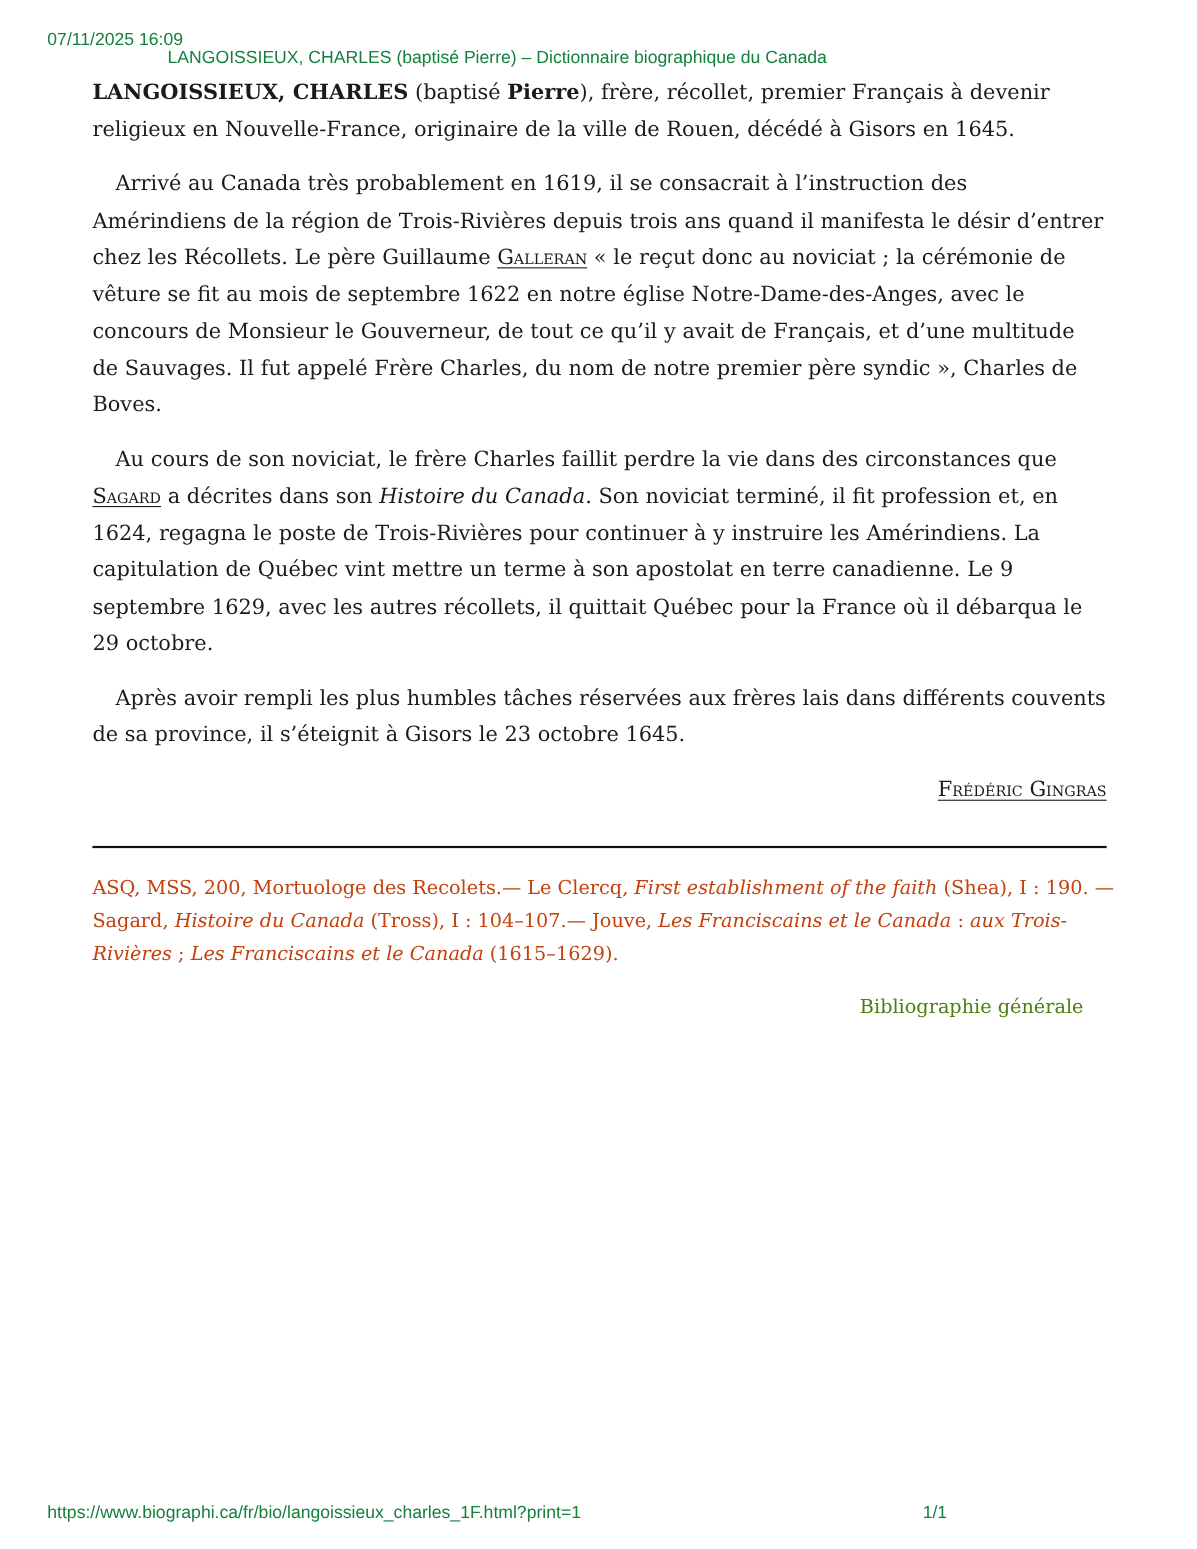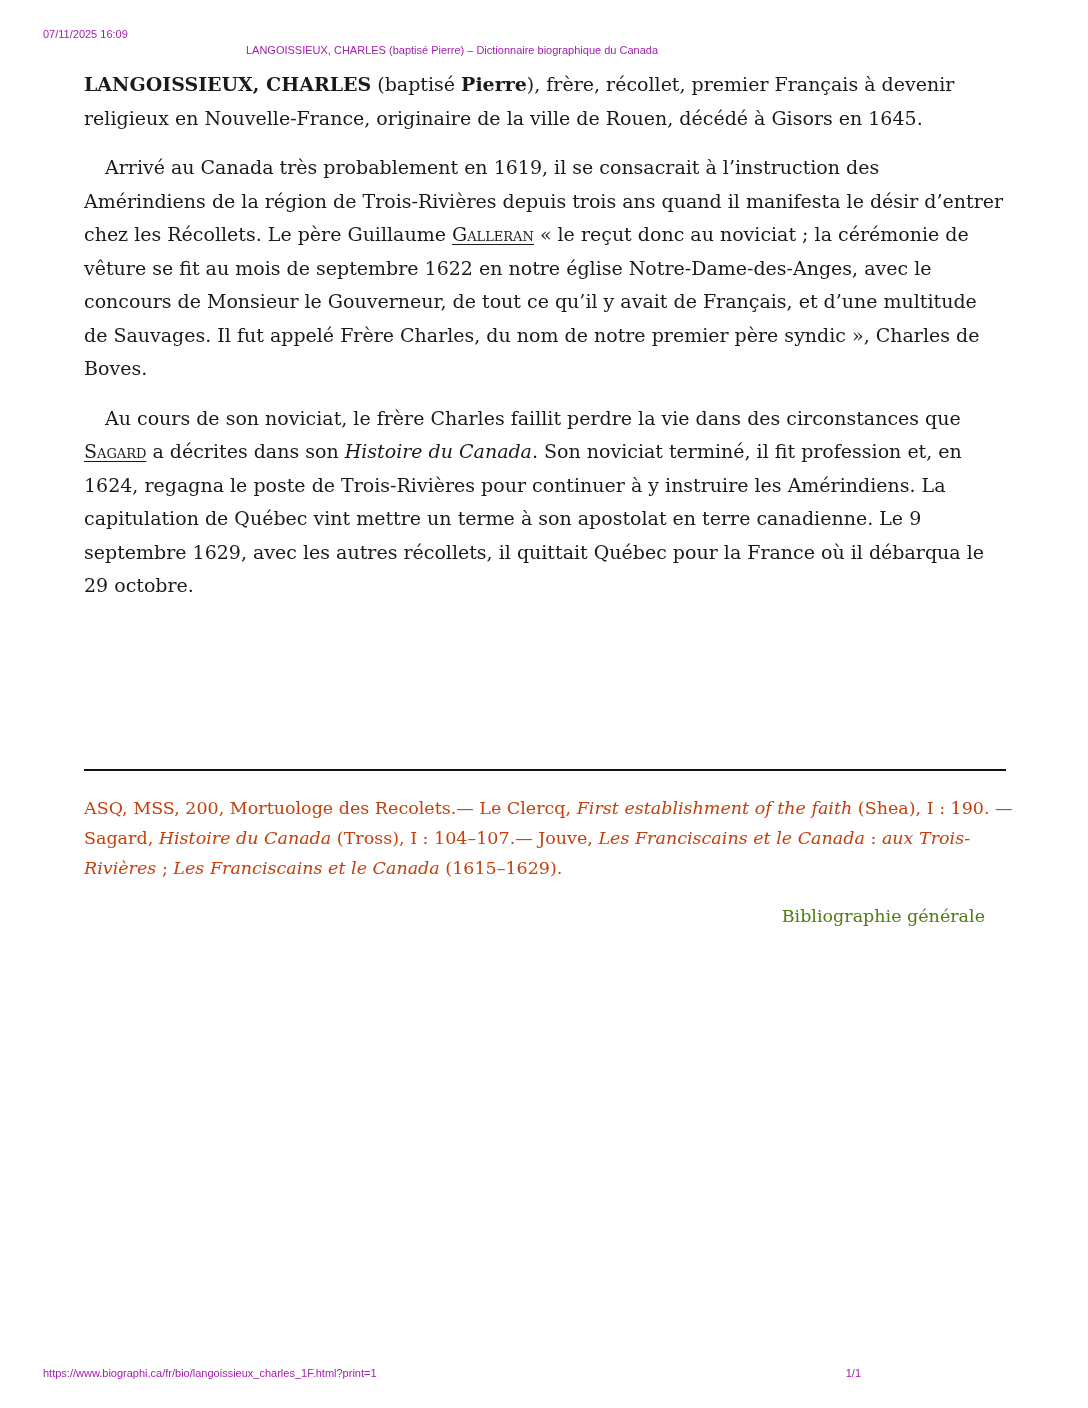--- a/index.html
+++ b/index.html
@@ -12,22 +12,22 @@
       height: 1408px;
       position: relative;
       overflow: hidden;
       color: #1a1a1a;
     }
     .print-header, .print-footer {
       position: absolute;
       left: 0;
       width: 904px;
       font-family: "Liberation Sans", sans-serif;
-      font-size: 11px;
-      color: #a21caf;
+      font-size: 16px;
+      color: #15803d;
     }
     .print-header { top: 28px; height: 16px; }
     .print-footer { top: 1396px; height: 16px; }
     .print-header .date { position: absolute; left: 43px; top: 0; }
     .print-header .title {
       position: absolute; left: 0; right: 0; top: 0;
       text-align: center;
       margin-top: 16px;
     }
     .print-footer .url { position: absolute; left: 43px; top: -29px; }
@@ -101,21 +101,25 @@
   <span class="title">LANGOISSIEUX, CHARLES (baptisé Pierre) – Dictionnaire biographique du Canada</span>
 </div>
 
 <div class="article">
   <p><b>LANGOISSIEUX, CHARLES</b><span> (baptisé </span><b>Pierre</b><span>), frère, récollet, premier Français à devenir religieux en Nouvelle-France, originaire de la ville de Rouen, décédé à Gisors en 1645.</span></p>
 
   <p class="indent"><span>Arrivé au Canada très probablement en 1619, il se consacrait à l’instruction des Amérindiens de la région de Trois-Rivières depuis trois ans quand il manifesta le désir d’entrer chez les Récollets. Le père Guillaume </span><a class="smallcaps">Galleran</a><span> « le reçut donc au noviciat ; la cérémonie de vêture se fit au mois de septembre 1622 en notre église Notre-Dame-des-Anges, avec le concours de Monsieur le Gouverneur, de tout ce qu’il y avait de Français, et d’une multitude de Sauvages. Il fut appelé Frère Charles, du nom de notre premier père syndic », Charles de Boves.</span></p>
 
   <p class="indent"><span>Au cours de son noviciat, le frère Charles faillit perdre la vie dans des circonstances que </span><a class="smallcaps">Sagard</a><span> a décrites dans son </span><i>Histoire du Canada</i><span>. Son noviciat terminé, il fit profession et, en 1624, regagna le poste de Trois-Rivières pour continuer à y instruire les Amérindiens. La capitulation de Québec vint mettre un terme à son apostolat en terre canadienne. Le 9 septembre 1629, avec les autres récollets, il quittait Québec pour la France où il débarqua le 29 octobre.</span></p>
 
+  <p class="indent">Après avoir rempli les plus humbles tâches réservées aux frères lais dans différents couvents de sa province, il s’éteignit à Gisors le 23 octobre 1645.</p>
 
+  <div class="signature">
+    <a class="smallcaps">Frédéric Gingras</a>
+  </div>
 </div>
 
 <div class="rule"></div>
 
 <div class="bibliography">
   <p><span>ASQ, MSS, 200, Mortuologe des Recolets.— Le Clercq, </span><i>First establishment of the faith</i><span> (Shea), I : 190. — Sagard, </span><i>Histoire du Canada</i><span> (Tross), I : 104–107.— Jouve, </span><i>Les Franciscains et le Canada</i><span> : </span><i>aux Trois-Rivières</i><span> ; </span><i>Les Franciscains et le Canada</i><span> (1615–1629).</span></p>
 </div>
 
 <div class="credits">
   <div><a>Bibliographie générale</a></div>

